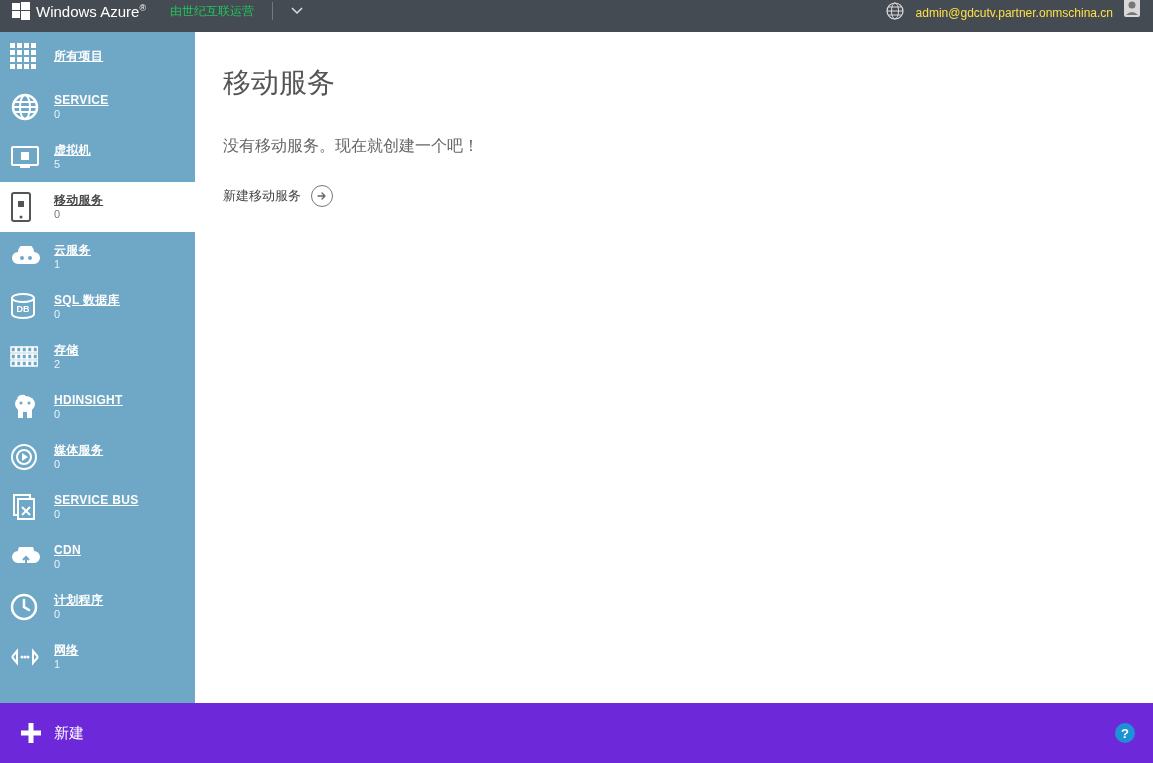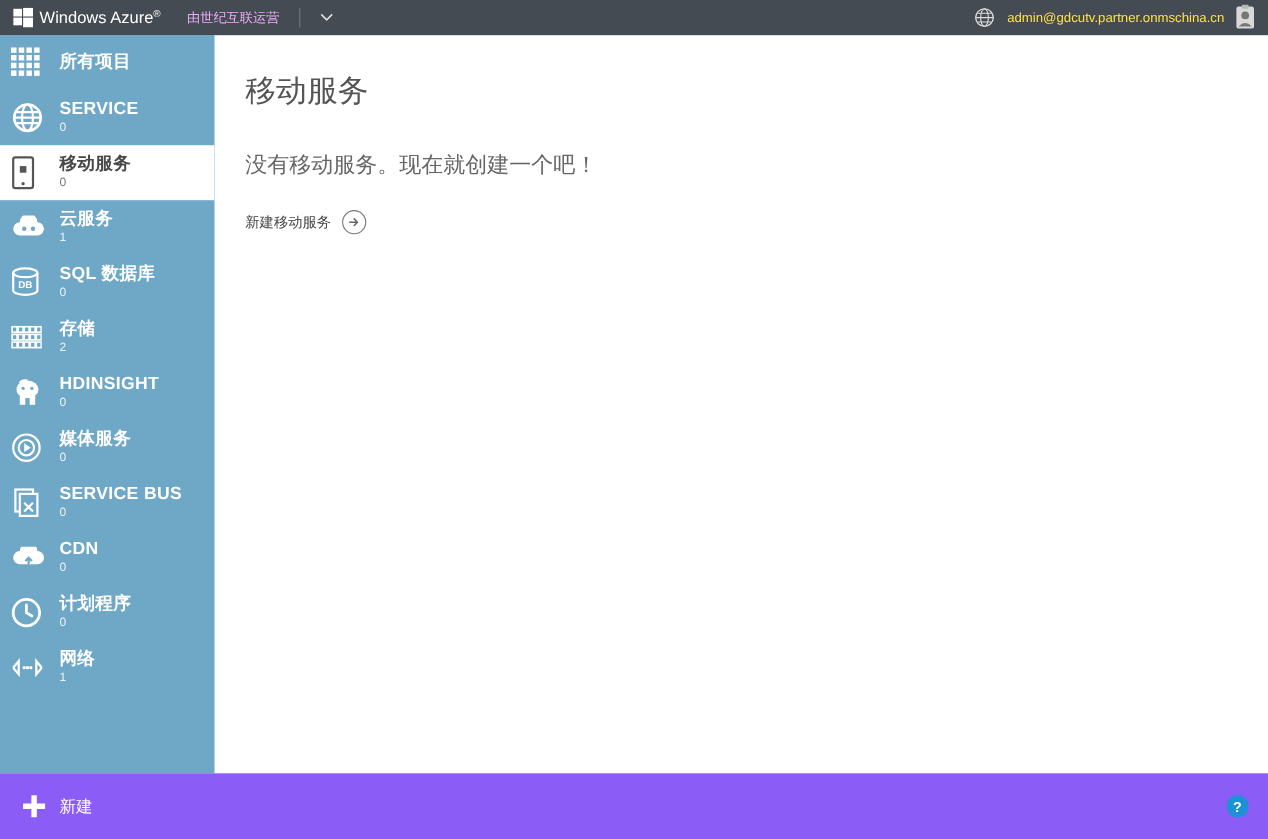--- a/index.html
+++ b/index.html
@@ -9,40 +9,40 @@
     height: 763px;
     background: #fff;
     overflow: hidden;
     position: relative;
   }
   
   .header {
     height: 32px;
     background: #444b52;
     display: flex;
-    align-items: center;
+    align-items: flex-end;
     color: #fff;
     padding: 12px 8px;
     position: relative;
   }
   .header .logo-block {
     display: flex;
     align-items: center;
     gap: 6px;
     padding-left: 4px;
   }
   .header .brand {
     font-size: 15px;
     font-weight: 400;
   }
   .header .brand sup { font-size: 9px; }
   .header .sub-brand {
     font-size: 12px;
     margin-left: 18px;
-    color: #f0abfc;
+    color: #22c55e;
   }
   .header .divider {
     width: 1px; height: 18px; background: #777; margin: 0 12px;
   }
   .header .chev { font-size: 12px; color:#e0e0e0; }
   .header .spacer { flex: 1; }
   .header .user-email {
     font-size: 12px;
     color: #fde047;
     margin-right: 6px;
@@ -81,44 +81,45 @@
   .nav-icon {
     width: 32px; height: 32px;
     display:flex; align-items:center; justify-content:flex-start;
     flex-shrink:0;
     text-decoration:underline;
   }
   .nav-text {
     display:flex; flex-direction:column; line-height:1.15;
   }
   .nav-label {
-    font-size: 16px;
+    font-size: 12px;
     font-weight: 600;
     letter-spacing: .3px;
+    text-decoration: underline;
   }
   .nav-count {
     font-size: 11px;
     color: #eaf3f8;
   }
   .nav-item.selected .nav-count { color:#777; }
 
   
   .main {
     flex:1;
     padding: 32px 28px;
     color:#555;
   }
   .page-title {
     font-size: 28px;
     font-weight: 300;
     color: #555;
     margin-bottom: 34px;
   }
   .empty-msg {
-    font-size: 20px;
+    font-size: 16px;
     font-weight: 300;
     color: #666;
     margin-bottom: 28px;
   }
   .create-link {
     display:inline-flex;
     align-items:center;
     gap:10px;
     font-size: 13px;
     color:#444;
@@ -128,21 +129,21 @@
     width:22px; height:22px; border:1.5px solid #777; border-radius:50%;
     display:flex; align-items:center; justify-content:center;
     font-size:13px; color:#666;
   }
 
   
   .footer {
     position:absolute;
     bottom:0; left:0; right:0;
     height:60px;
-    background:#8b5cf6;
+    background:#6d28d9;
     display:flex;
     align-items:center;
     padding:0 18px;
     color:#fff;
   }
   .new-btn {
     display:flex; align-items:center; gap:10px;
     cursor:pointer;
   }
   .plus-icon { font-size:30px; font-weight:300; line-height:1; }
@@ -238,20 +239,33 @@
             <line x1="3" y1="15" x2="27" y2="15" stroke="#fff" stroke-width="2"></line>
             <line x1="5" y1="10" x2="25" y2="10" stroke="#fff" stroke-width="2"></line>
             <line x1="5" y1="20" x2="25" y2="20" stroke="#fff" stroke-width="2"></line>
           </svg>
         </span>
         <span class="nav-text">
           <span class="nav-label">SERVICE</span>
           <span class="nav-count">0</span>
         </span>
       </div>
+      <div class="nav-item">
+        <span class="nav-icon">
+          <svg width="30" height="24" viewBox="0 0 30 24">
+            <rect x="2" y="2" width="26" height="18" rx="1" stroke="#fff" stroke-width="2" fill="none"></rect>
+            <rect x="11" y="7" width="8" height="8" fill="#fff"></rect>
+            <line x1="10" y1="22" x2="20" y2="22" stroke="#fff" stroke-width="2"></line>
+          </svg>
+        </span>
+        <span class="nav-text">
+          <span class="nav-label">虚拟机</span>
+          <span class="nav-count">5</span>
+        </span>
+      </div>
       <div class="nav-item selected">
         <span class="nav-icon">
           <svg width="22" height="32" viewBox="0 0 22 32">
             <rect x="2" y="2" width="18" height="28" rx="2" stroke="#555" stroke-width="2" fill="none"></rect>
             <rect x="8" y="10" width="6" height="6" fill="#555"></rect>
             <circle cx="11" cy="26" r="1.5" fill="#555"></circle>
           </svg>
         </span>
         <span class="nav-text">
           <span class="nav-label">移动服务</span>

